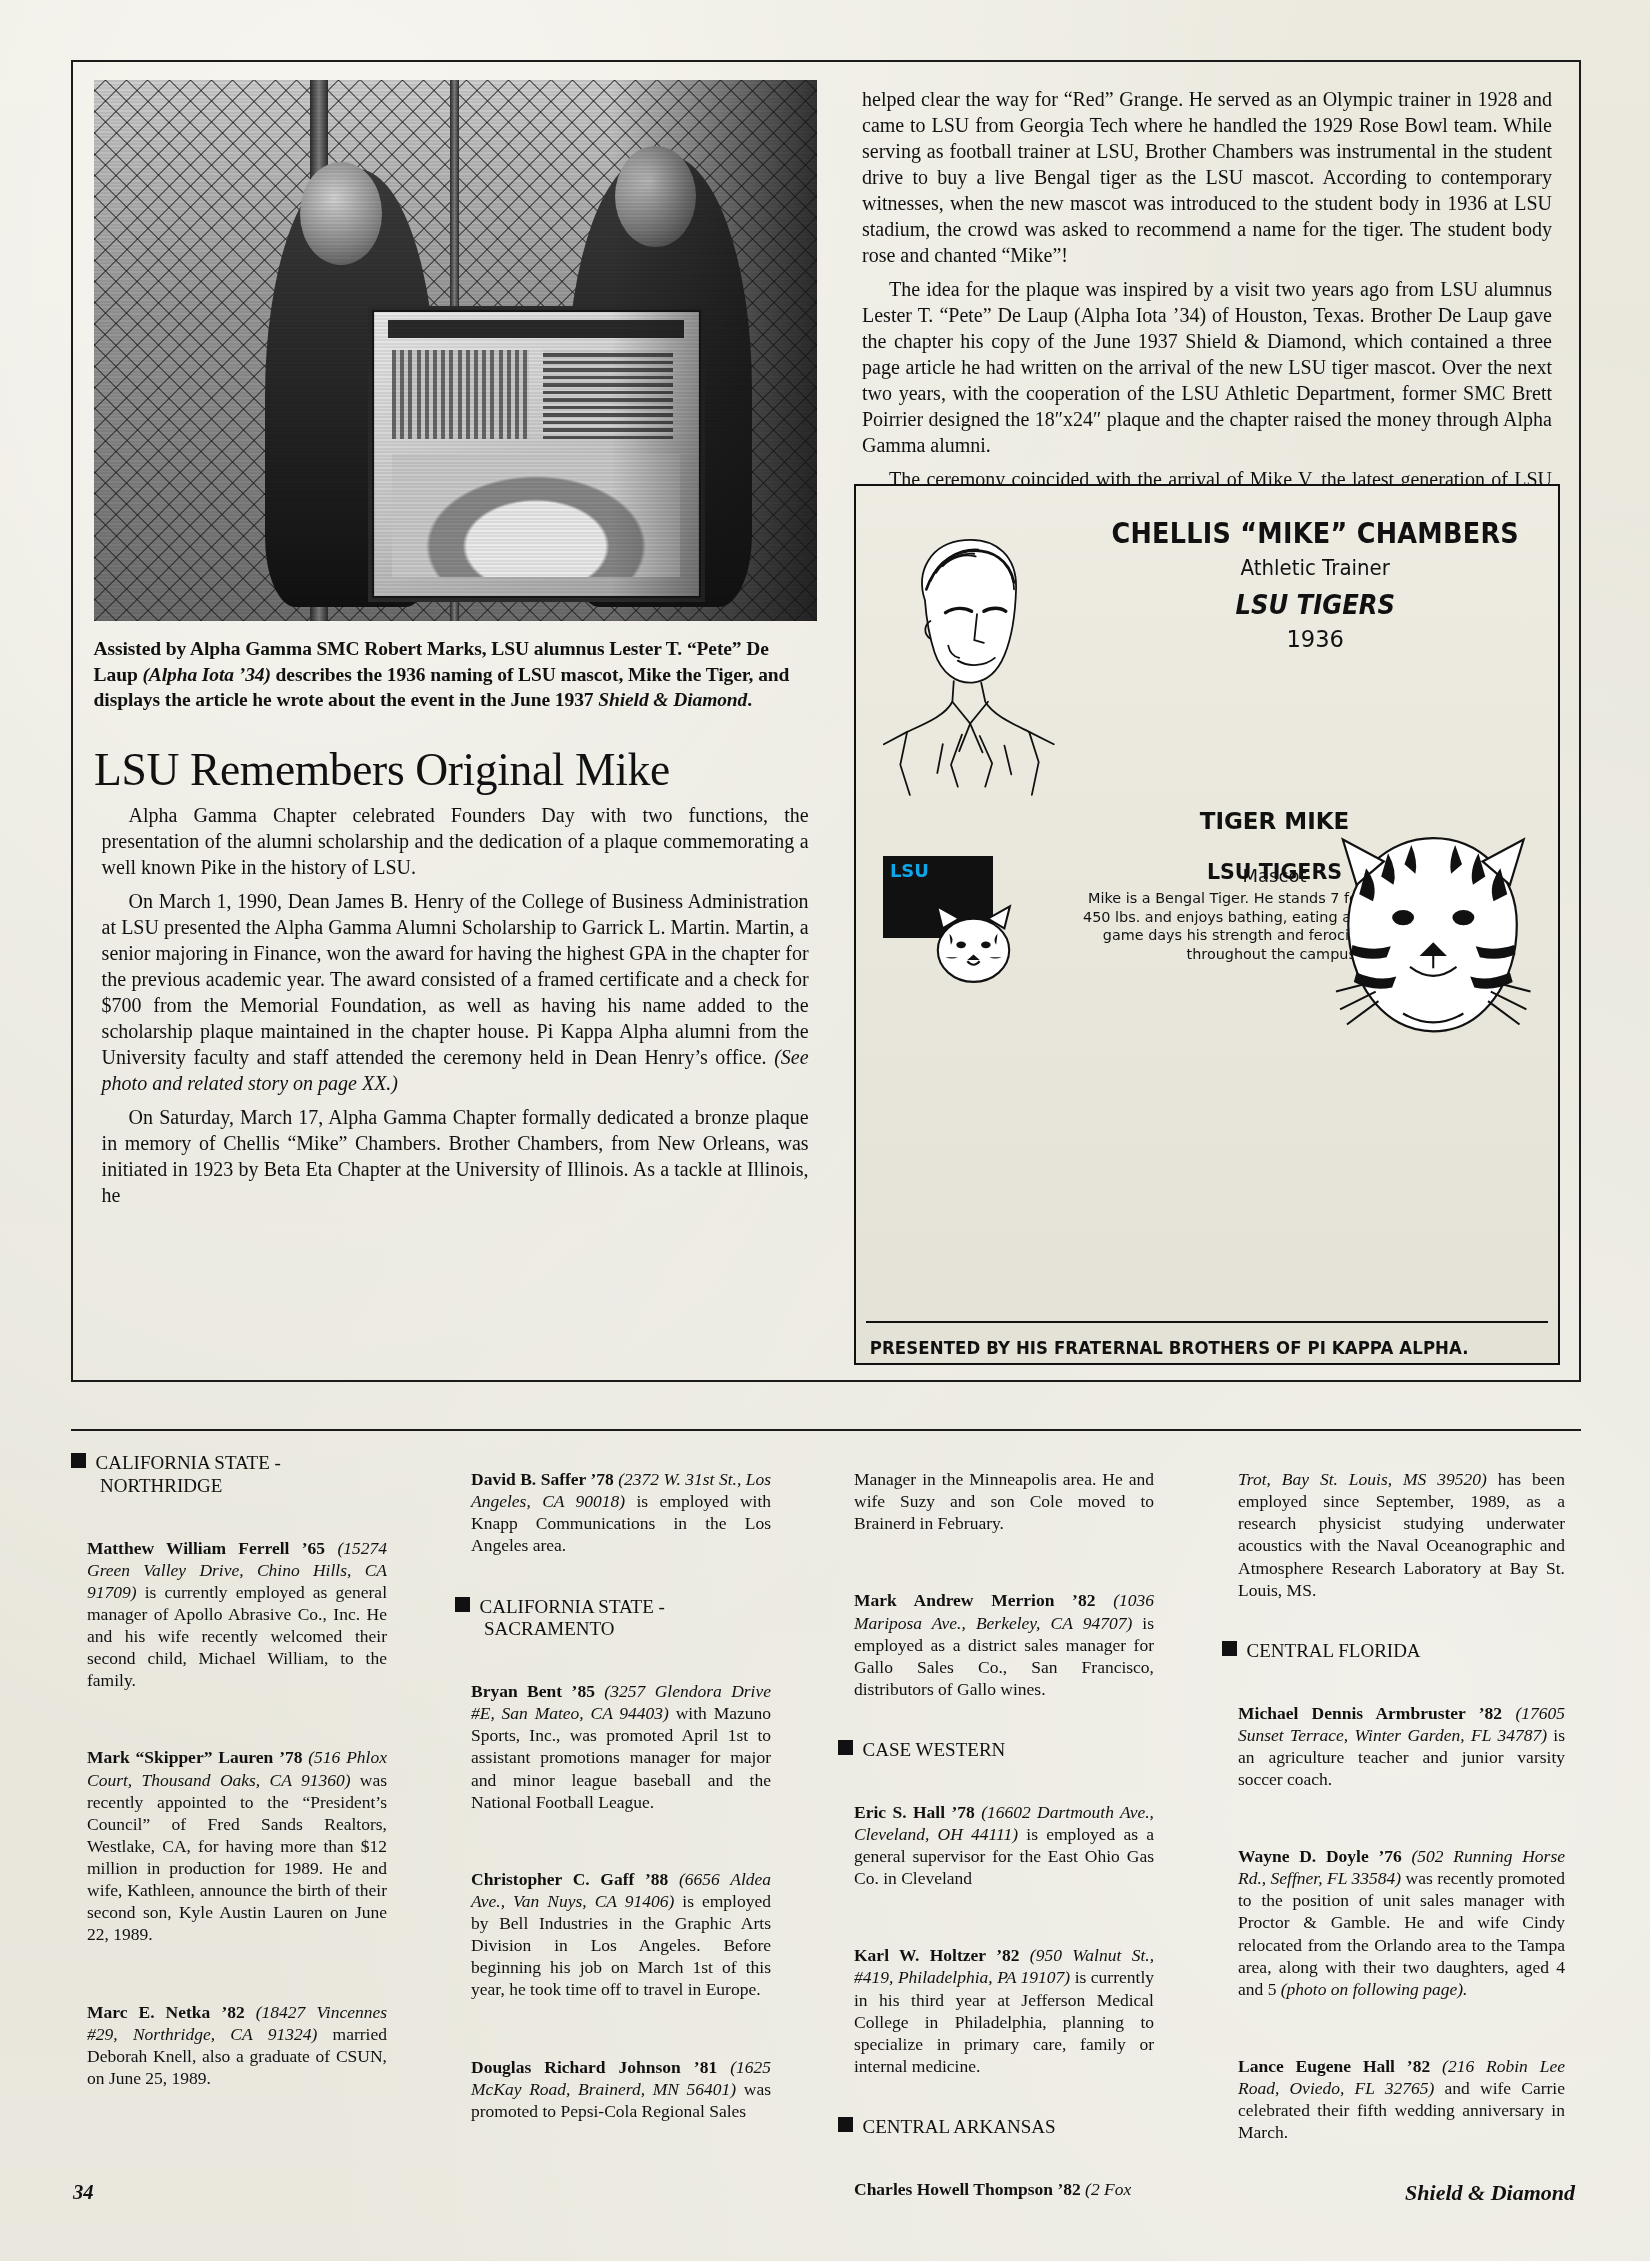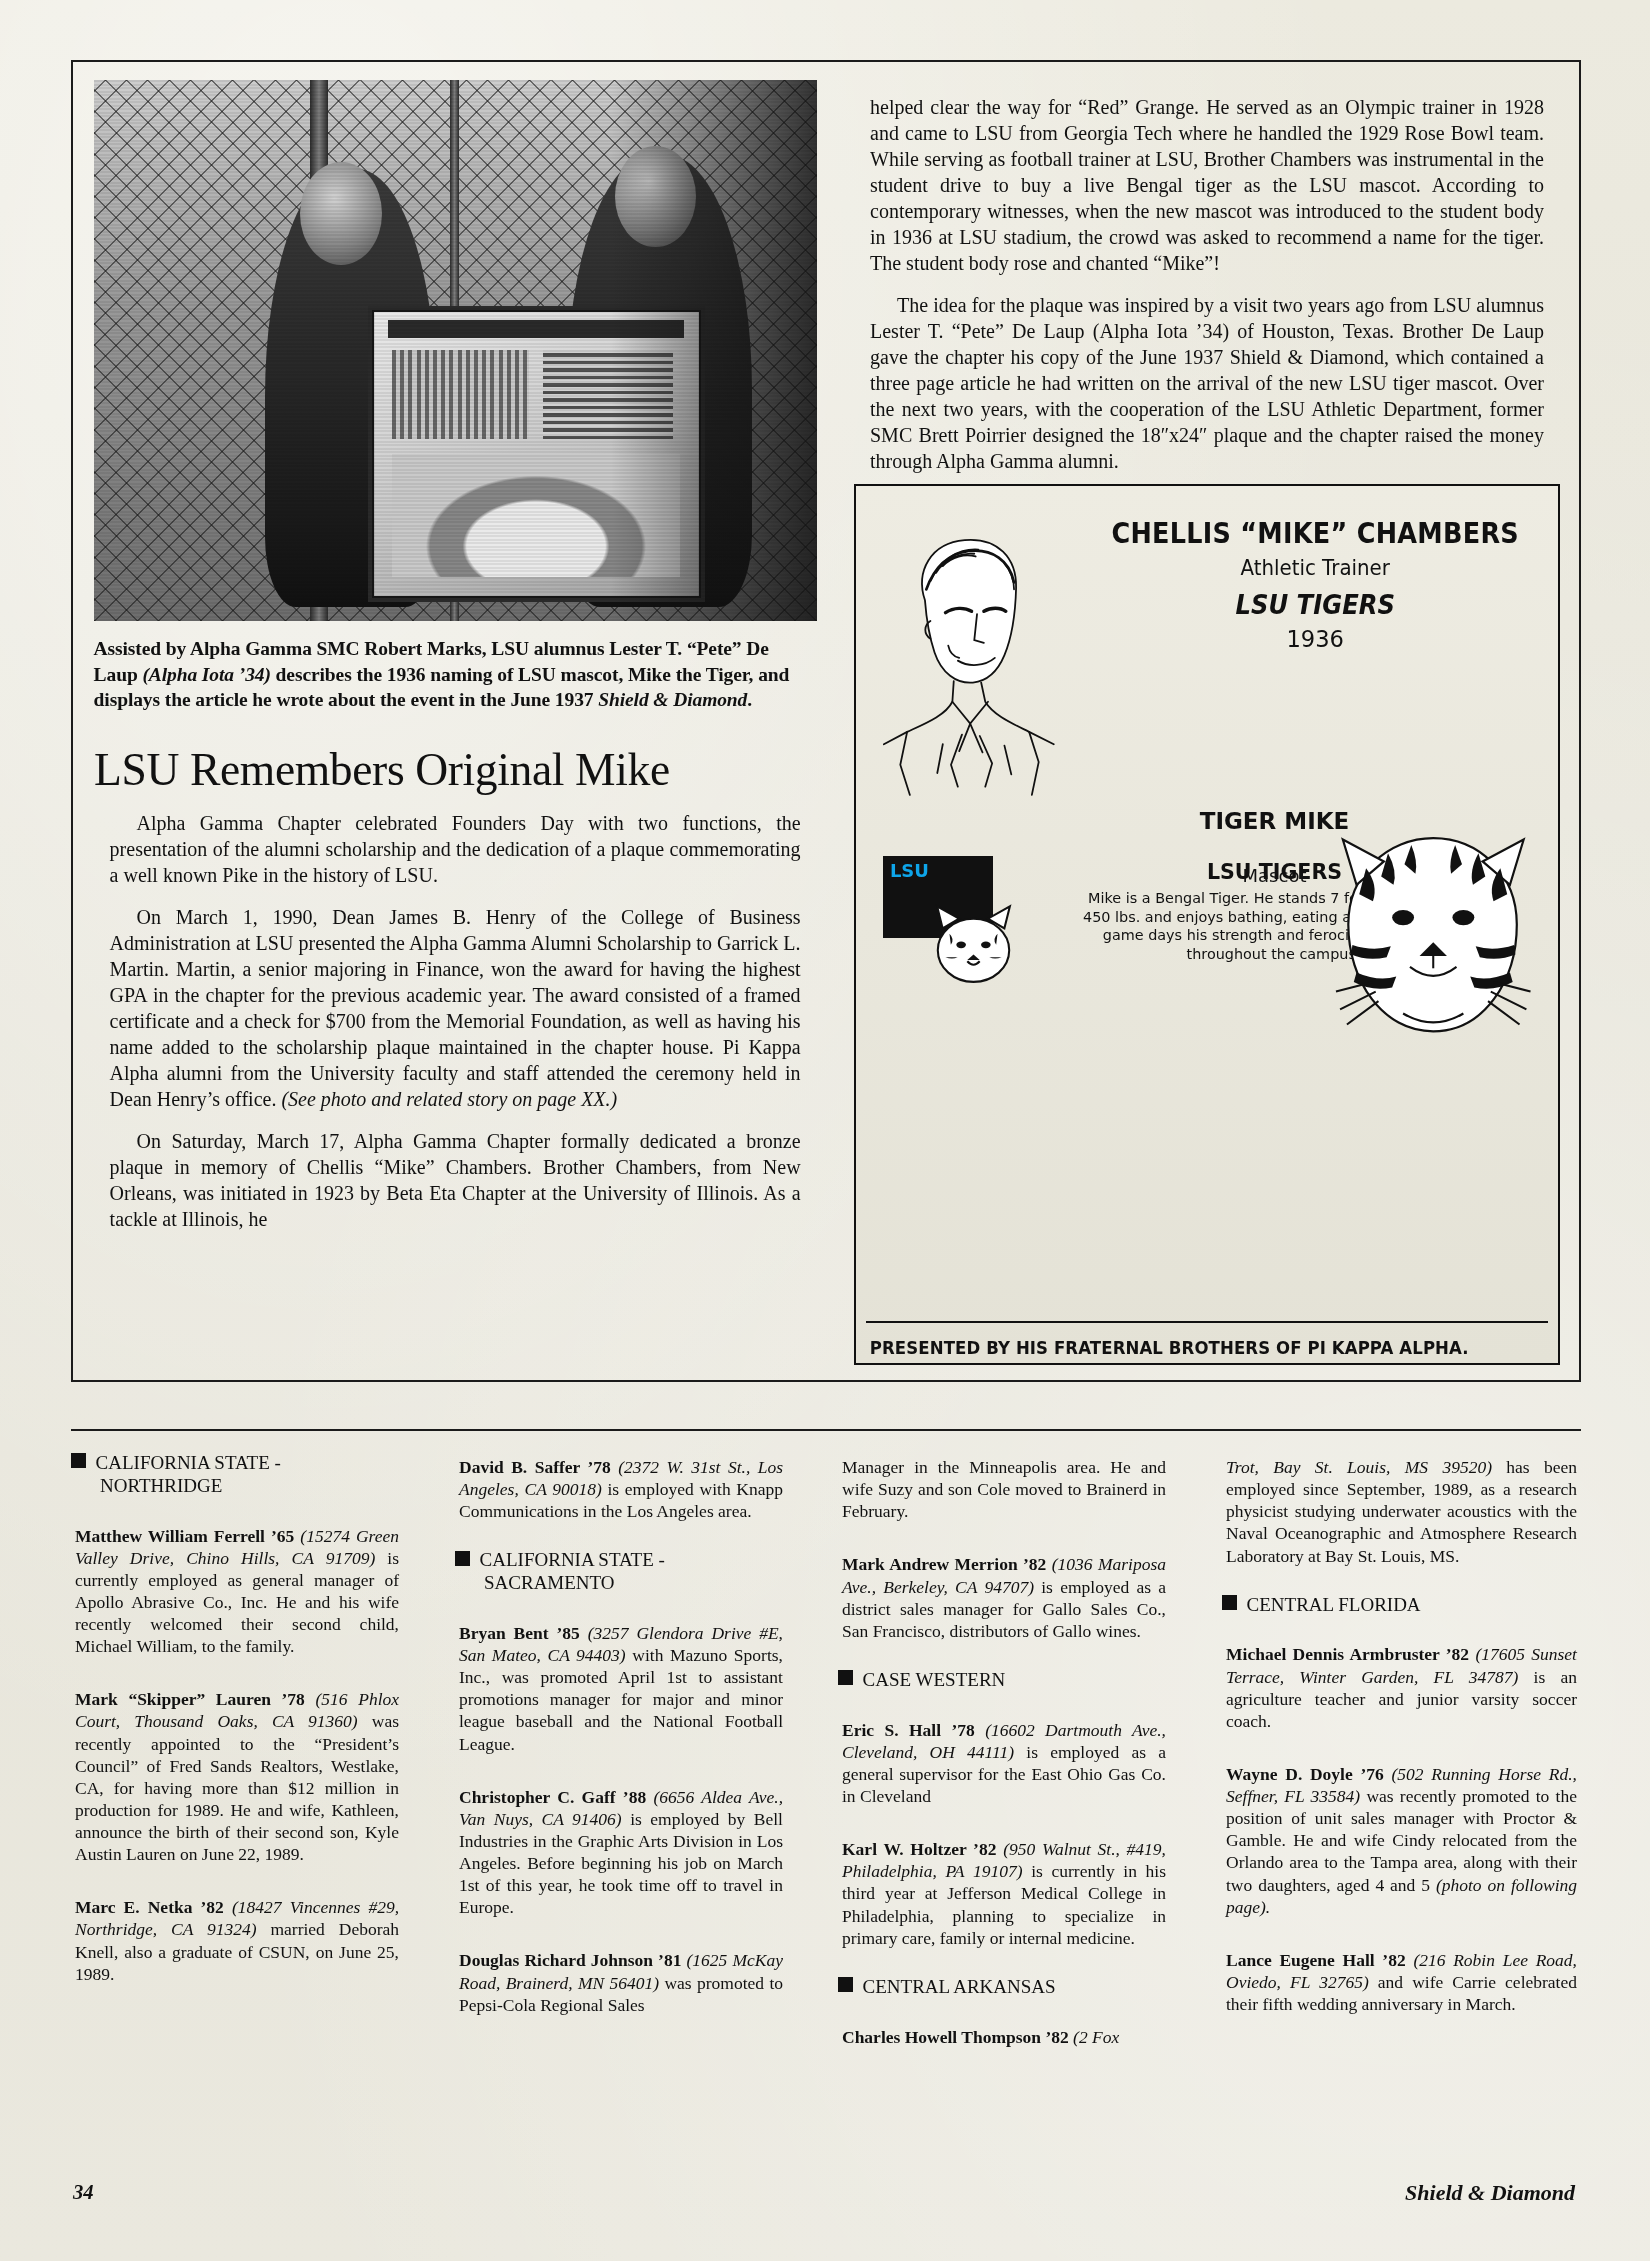--- a/index.html
+++ b/index.html
@@ -112,21 +112,21 @@
     margin:31.5px 0 4.1px 0;
     font-size:47px;
     line-height:1.05;
     letter-spacing:-0.4px;
     font-weight:400;
     transform:scaleX(.97);
     transform-origin:left center;
   }
 
   .body-col p{
-    margin:16px;
+    margin:8px;
     font-size:20px;
     line-height:1.30;
     text-align:justify;
     text-indent:27px;
     hyphens:auto;
   }
   .body-col p.noindent{ text-indent:0; }
   .body-col i{ font-style:italic; }
 
   
@@ -219,21 +219,21 @@
   .ncol.c4{ left:1151px; width:359px; }
 
   .chapter{
     font-weight:normal; font-size:19px; line-height:1.2;
     margin:0 0 0 0; text-align:left; text-indent:-29px; padding-left:29px;
   }
   .chapter .sq{
     display:inline-block; width:15px; height:15px; background:#111;
     margin-right:9.6px; vertical-align:0.7px;
   }
-  .entry{ margin:4px; }
+  .entry{ margin:16px; }
   .gap{ height:23px; }
   .entry b{ font-weight:bold; }
   .entry i{ font-style:italic; }
 
   .pagenum{
     position:absolute; left:73px; top:2181px;
     font-style:italic; font-weight:bold; font-size:20.6px;
   }
   .footer-title{
     position:absolute; right:75px; top:2180px;

